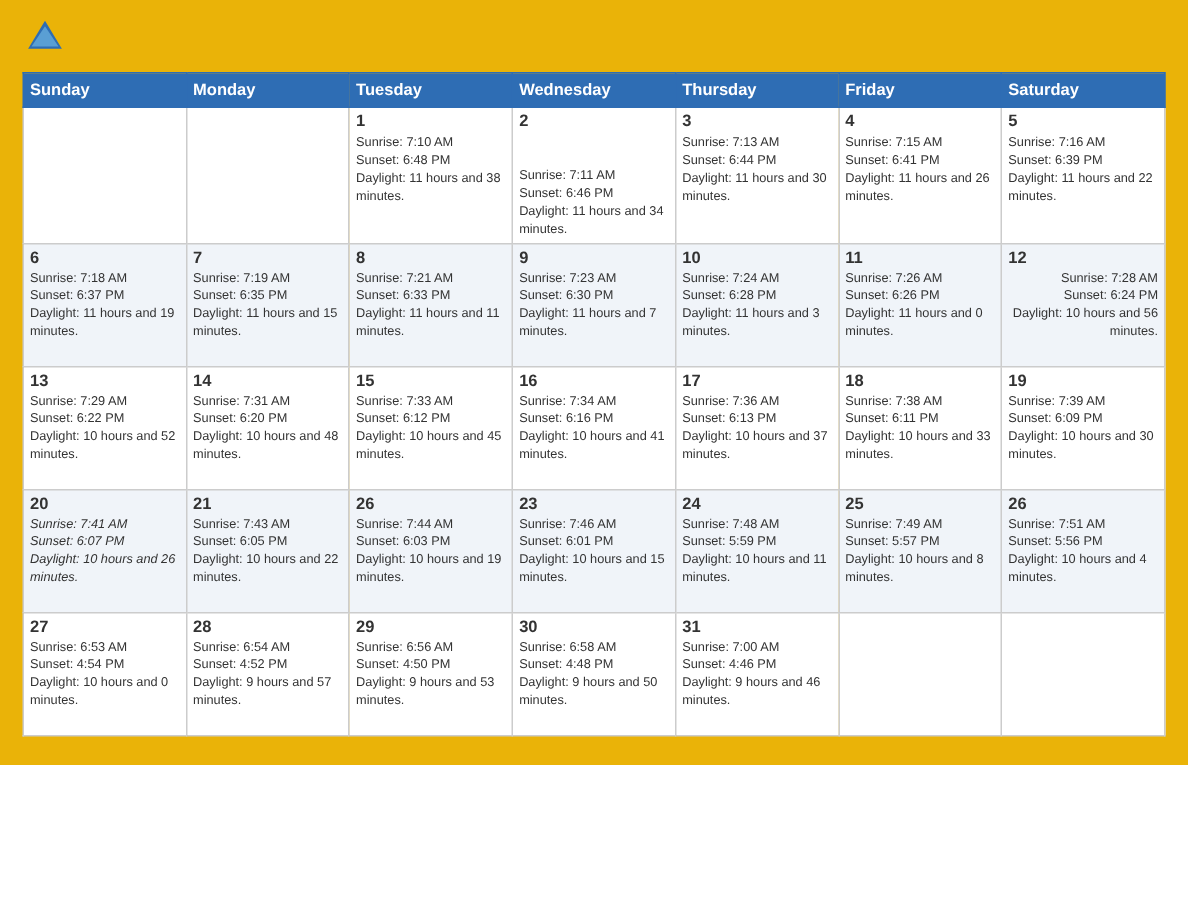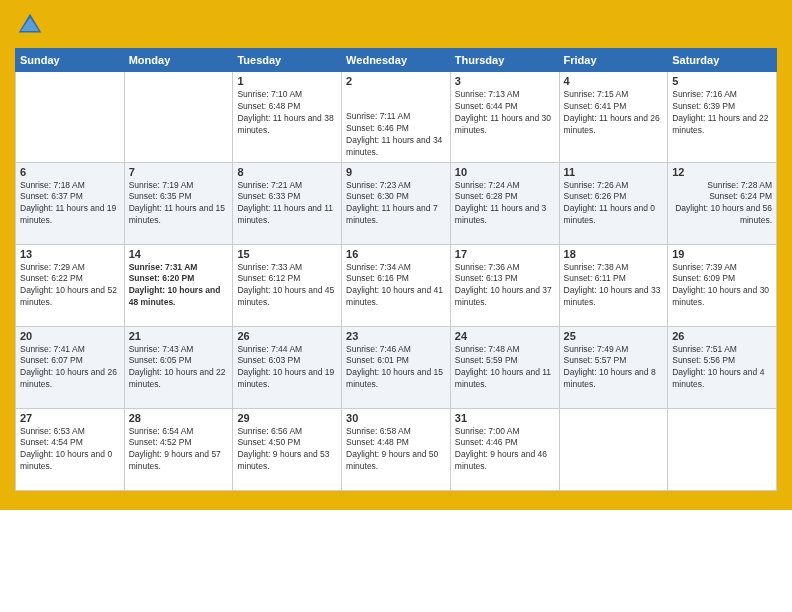--- a/index.html
+++ b/index.html
@@ -216,21 +216,21 @@
         </tr>
         <tr>
           <td>
             <span class="day-num">13</span>
             <div class="day-info" style="white-space: pre-line;">Sunrise: 7:29 AM
 Sunset: 6:22 PM
 Daylight: 10 hours and 52 minutes.</div>
           </td>
           <td>
             <span class="day-num">14</span>
-            <div class="day-info" style="white-space: pre-line; font-weight: bold;">Sunrise: 7:31 AM
+            <div class="day-info" style="white-space: pre-line;">Sunrise: 7:31 AM
 Sunset: 6:20 PM
 Daylight: 10 hours and 48 minutes.</div>
           </td>
           <td>
             <span class="day-num">15</span>
             <div class="day-info" style="white-space: pre-line;">Sunrise: 7:33 AM
 Sunset: 6:12 PM
 Daylight: 10 hours and 45 minutes.</div>
           </td>
           <td>
@@ -254,21 +254,21 @@
           <td>
             <span class="day-num">19</span>
             <div class="day-info" style="white-space: pre-line;">Sunrise: 7:39 AM
 Sunset: 6:09 PM
 Daylight: 10 hours and 30 minutes.</div>
           </td>
         </tr>
         <tr>
           <td>
             <span class="day-num">20</span>
-            <div class="day-info" style="white-space: pre-line;">Sunrise: 7:41 AM
+            <div class="day-info" style="white-space: pre-line; font-style: italic;">Sunrise: 7:41 AM
 Sunset: 6:07 PM
 Daylight: 10 hours and 26 minutes.</div>
           </td>
           <td>
             <span class="day-num">21</span>
             <div class="day-info" style="white-space: pre-line;">Sunrise: 7:43 AM
 Sunset: 6:05 PM
 Daylight: 10 hours and 22 minutes.</div>
           </td>
           <td>

